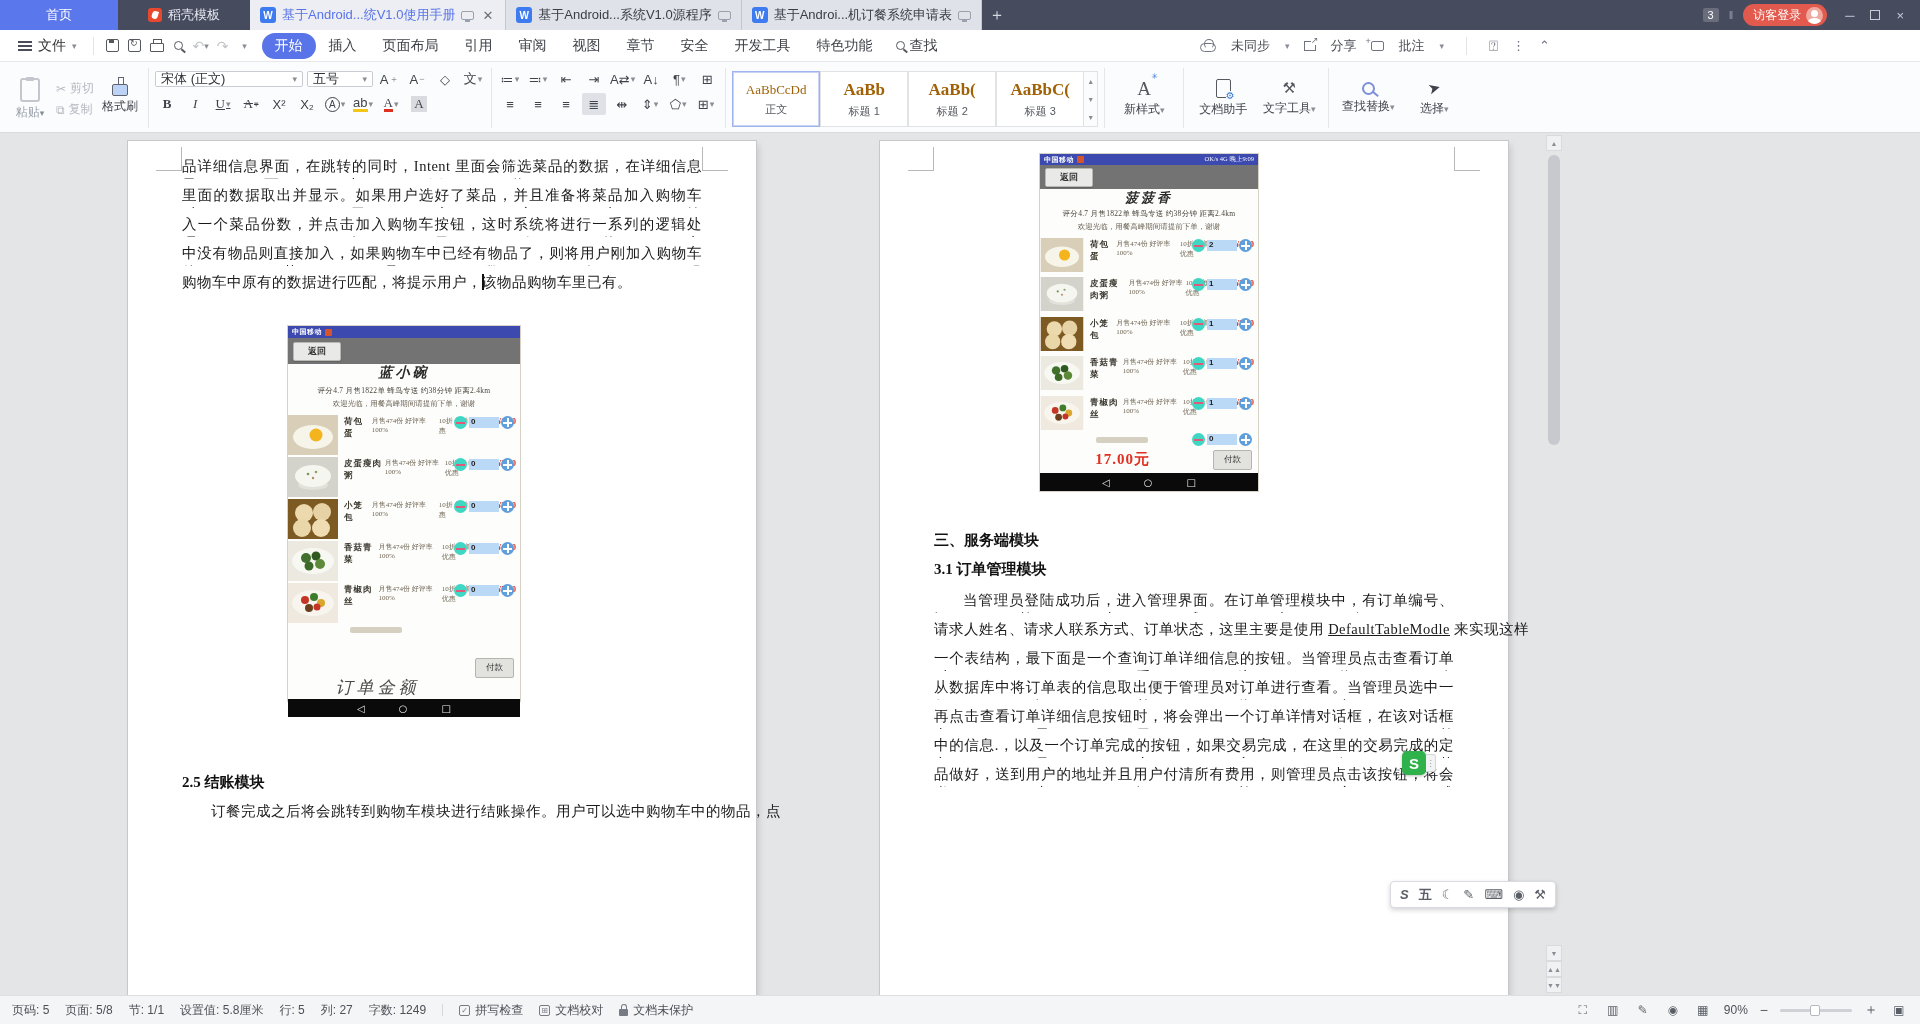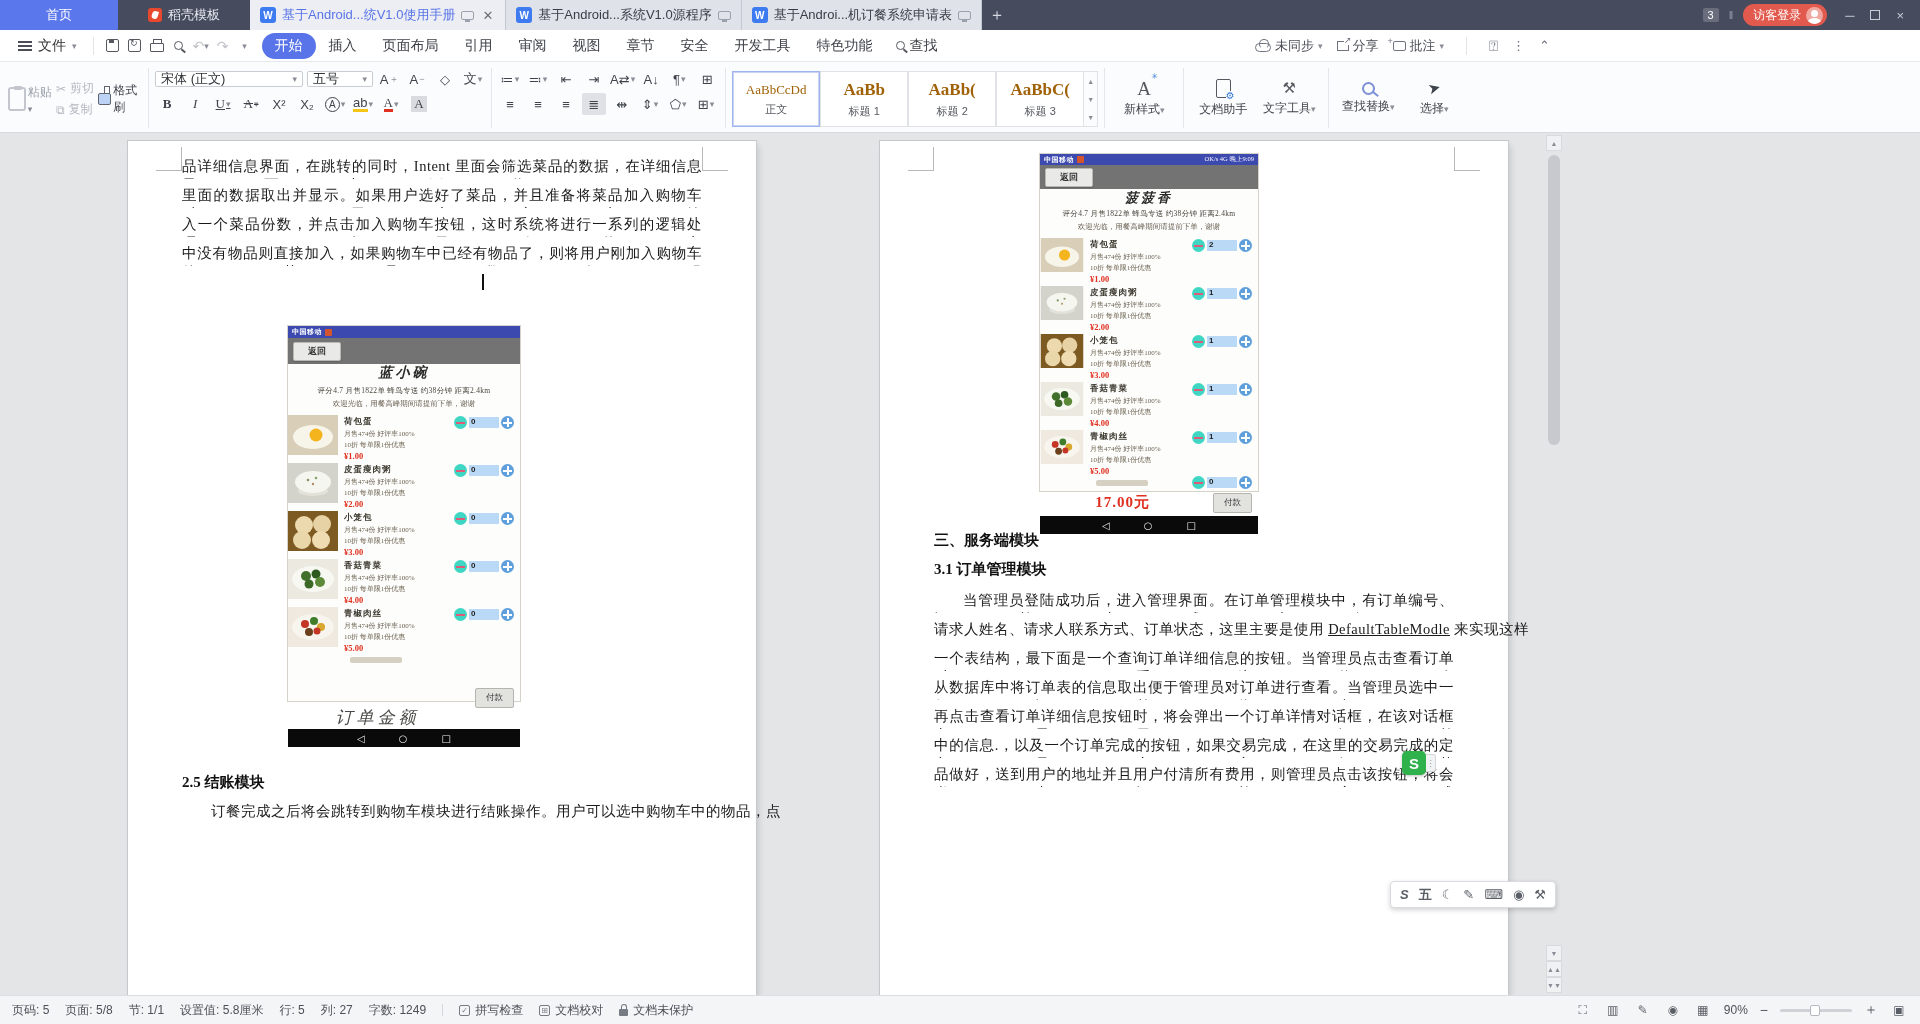--- a/index.html
+++ b/index.html
@@ -45,33 +45,33 @@
   .ic-exp::after { content:"↻"; position:absolute; left:1px; top:-2px; font-size:9px; color:#55585f; }
   .ic-prn { width:14px; height:9px; border:1.5px solid #55585f; border-radius:1px; position:relative; margin-top:3px; }
   .ic-prn::before { content:""; position:absolute; left:2px; top:-5px; width:7px; height:4px; border:1.5px solid #55585f; border-bottom:none; }
   .lens { width:9px; height:9px; border:1.5px solid #55585f; border-radius:50%; position:relative; display:inline-block; }
   .lens::after { content:""; position:absolute; width:5px; height:1.5px; background:#55585f; bottom:-2px; right:-4px; transform:rotate(40deg); }
   .mtabs { display:flex; align-items:center; margin-left:6px; }
   .mtab { padding:4px 13px; font-size:14px; color:#3c3f46; border-radius:14px; }
   .mtab.active { background:#5874e8; color:#fff; }
   .mfind { display:flex; align-items:center; gap:5px; padding:4px 10px; font-size:14px; color:#3c3f46; }
   .menubar-right { margin-left:auto; display:flex; align-items:center; gap:14px; padding-right:360px; font-size:13px; color:#4a4d55; }
-  .mr-item { display:flex; align-items:center; gap:4px; }
+  .mr-item { display:flex; align-items:center; gap:15px; }
   .cloud { width:16px; height:9px; background:#fff; border:1.5px solid #707480; border-radius:8px; position:relative; top:2px; }
   .cloud::before { content:""; position:absolute; left:3px; top:-5px; width:8px; height:8px; border:1.5px solid #707480; border-radius:50%; border-bottom-color:transparent; }
   .sharebox { width:12px; height:10px; border:1.5px solid #707480; position:relative; }
   .sharebox::after { content:"↗"; position:absolute; right:-4px; top:-7px; font-size:9px; color:#707480; background:#fff; }
   .cmtbox { width:13px; height:10px; border:1.5px solid #707480; border-radius:2px; position:relative; }
   .cmtbox::before { content:"+"; position:absolute; left:-6px; top:-6px; font-size:9px; color:#707480; }
 
   
   .toolbar { position:absolute; left:0; top:62px; width:1920px; height:71px; background:#fbfcfd; border-bottom:1px solid #d8dade; display:flex; align-items:stretch; padding:4px 8px 2px 8px; }
   .tsep { width:1px; background:#e5e6ea; margin:2px 6px; }
   .clip-grp { display:flex; gap:4px; padding-top:2px; }
-  .bigbtn { display:flex; align-items:center; justify-content:center; gap:2px; width:44px; color:#9aa0ab; font-size:12px; }
+  .bigbtn { display:flex; flex-direction:column; align-items:center; justify-content:center; gap:2px; width:44px; color:#9aa0ab; font-size:12px; }
   .clipicon { width:20px; height:24px; border:2px solid #c3c6cd; border-radius:3px; position:relative; }
   .clipicon::after { content:""; position:absolute; left:4px; top:-3px; width:8px; height:4px; background:#c3c6cd; border-radius:1px; }
   .cutcol { display:flex; flex-direction:column; gap:4px; justify-content:center; font-size:12px; color:#b4b8c0; }
   .cutcol > div { display:flex; align-items:center; gap:4px; }
   .brushicon { width:16px; height:12px; background:#bcd3f5; border:1.5px solid #5f646e; border-radius:2px; position:relative; }
   .brushicon::before { content:""; position:absolute; left:5px; top:-8px; width:4px; height:7px; border:1.5px solid #5f646e; border-bottom:none; }
   .font-grp { display:flex; flex-direction:column; gap:3px; padding-top:2px; }
   .fg-row { display:flex; align-items:center; gap:4px; }
   .combo { border:1px solid #c9ccd3; border-radius:2px; background:#fff; height:16px; display:flex; align-items:center; justify-content:space-between; padding:0 5px; font-size:13px; color:#2f3237; }
   .combo .caret-dn { margin-left:6px; }
@@ -130,21 +130,21 @@
   .p-sim { width:7px; height:7px; background:#d4542e; border-radius:1px; display:inline-block; }
   .p-stright { margin-left:auto; font-size:6.5px; opacity:.95; }
   .p-backrow { flex:0 0 26px; display:flex; align-items:center; padding-left:5px; background:#737373; }
   .p-back { background:#e9e9e7; border:1px solid #b9b9b4; box-shadow:0 1px 1px rgba(0,0,0,.15); font-size:9px; color:#333; padding:2px 14px; border-radius:2px; font-weight:bold; }
   .p-title { flex:0 0 22px; text-align:center; font-size:14px; font-weight:bold; color:#2a2a28; letter-spacing:3px; font-style:italic; }
   .p-rating { flex:0 0 13px; text-align:center; font-size:7.5px; color:#4a463c; letter-spacing:.3px; }
   .p-welcome { flex:0 0 13px; text-align:center; font-size:7.5px; color:#6b6354; }
   .p-items { flex:1; display:flex; flex-direction:column; padding:1px 4px 0 0; }
   .p-item { flex:1; display:flex; gap:6px; position:relative; padding-top:2px; }
   .p-img { flex:0 0 auto; }
-  .p-info { display:flex; flex-direction:column; gap:1px; padding-top:1px; }
+  .p-info { display:flex; gap:1px; padding-top:1px; }
   .p-name { font-size:8.5px; color:#3d3a30; font-weight:bold; letter-spacing:1px; }
   .p-sales { font-size:7px; color:#6e6452; }
   .p-promo { font-size:7px; color:#6e6452; }
   .p-price { font-size:8.5px; color:#e03020; font-weight:bold; }
   .p-counter { position:absolute; right:2px; top:3px; display:flex; align-items:center; gap:2px; }
   .p-minus { width:13px; height:13px; border-radius:50%; background:#3fd6c3; position:relative; }
   .p-minus::after { content:""; position:absolute; left:2px; top:5.5px; width:9px; height:2px; background:#e05a7a; }
   .p-qty { width:30px; height:11px; background:#b9d9f6; font-size:8px; font-weight:bold; color:#222; padding-left:2px; font-family:"Liberation Sans",sans-serif; }
   .p-plus { width:13px; height:13px; border-radius:50%; background:#5f9fdc; position:relative; }
   .p-plus::before { content:""; position:absolute; left:2px; top:5.5px; width:9px; height:2px; background:#fff; }
@@ -433,20 +433,21 @@
 
 <div class="docarea">
 
   <div class="page page-left">
     <div class="cm cm-tl" style="left:28px;top:6px;"></div>
     <div class="cm cm-tr" style="right:28px;top:6px;"></div>
     <div class="dl j" style="top:16px;">品详细信息界面，在跳转的同时，Intent 里面会筛选菜品的数据，在详细信息界面中再将 Intent</div>
     <div class="dl j" style="top:45px;">里面的数据取出并显示。如果用户选好了菜品，并且准备将菜品加入购物车时，用户应先输</div>
     <div class="dl j" style="top:74px;">入一个菜品份数，并点击加入购物车按钮，这时系统将进行一系列的逻辑处理，如果购物车</div>
     <div class="dl j" style="top:103px;">中没有物品则直接加入，如果购物车中已经有物品了，则将用户刚加入购物车的菜品数据跟</div>
+    <div class="dl" style="top:132px;">购物车中原有的数据进行匹配，将提示用户，该物品购物车里已有。</div>
     <span class="caret" style="left:354px;top:133px;"></span>
 
     <div class="phone" style="left:160px;top:185px;width:232px;height:375px;">
       <div class="p-status">
         <span class="p-carrier">中国移动</span>
         <span class="p-sim"></span>
       </div>
       <div class="p-backrow">
           <span class="p-back">返回</span>
         </div>

